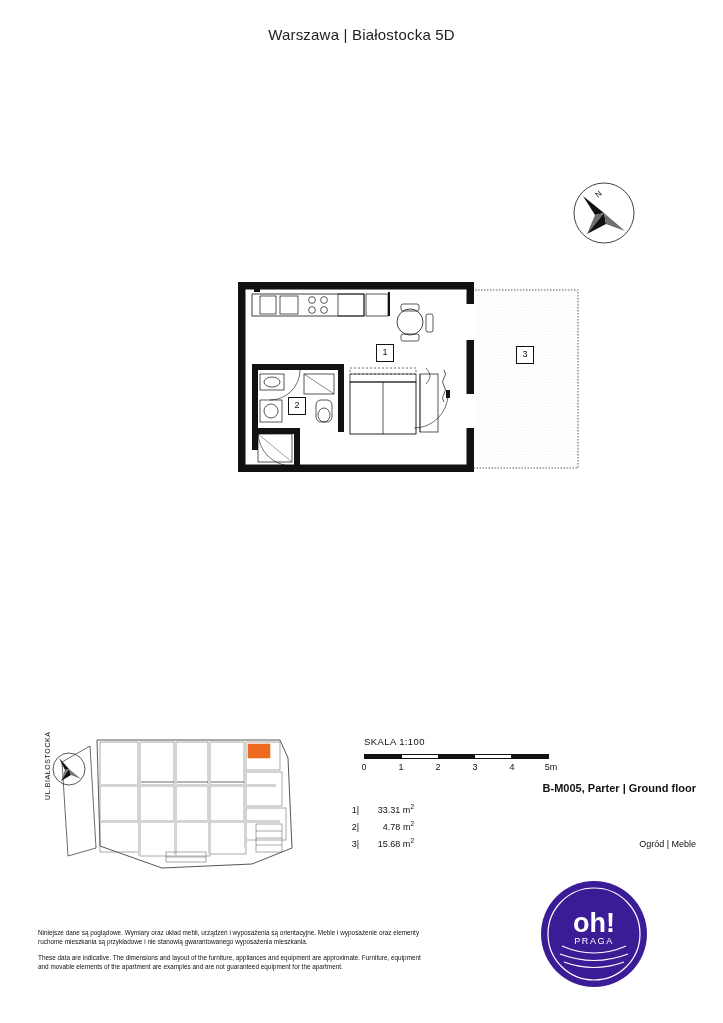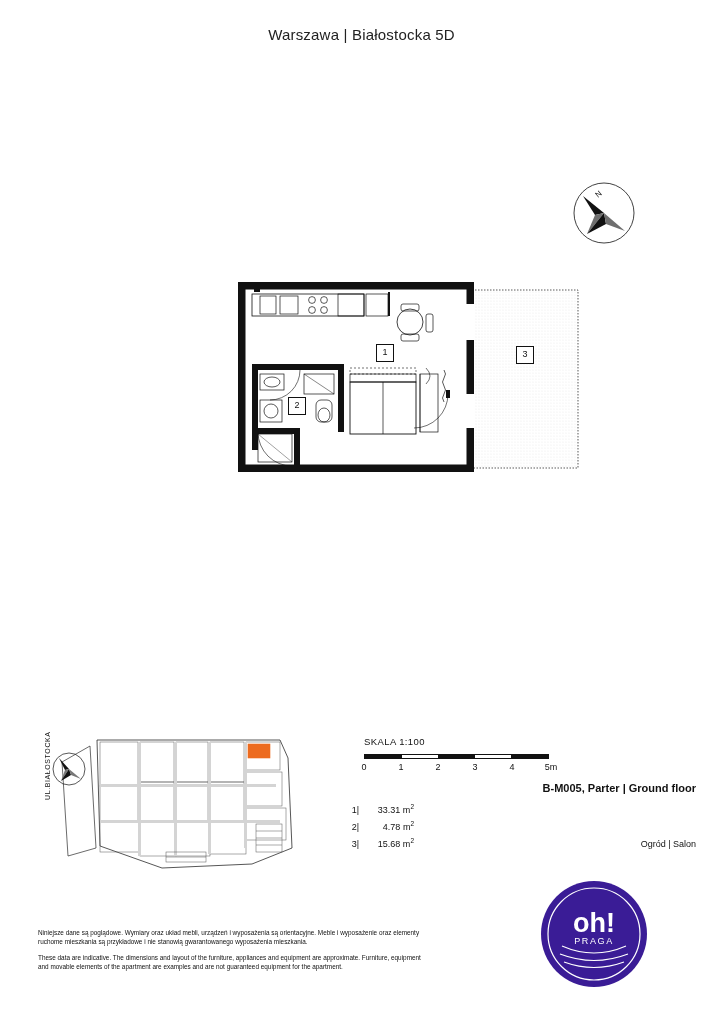--- a/index.html
+++ b/index.html
@@ -325,21 +325,21 @@
   </div>
 
   <div class="legend-row">
     <span class="num">2|</span>
     <span class="area"><span>4.78 m</span><span class="sup">2</span></span>
   </div>
 
   <div class="legend-row">
     <span class="num">3|</span>
     <span class="area"><span>15.68 m</span><span class="sup">2</span></span>
-    <span class="name">Ogród | Salon</span>
+    <span class="name">Ogród | Meble</span>
   </div>
 </div>
 
 <div class="sitemap">
   <svg width="260" height="145" viewBox="0 0 260 145">
 
     <path d="M55 12 H238 L246 30 L250 120 L210 136 L120 140 L58 118 Z" fill="#ffffff" stroke="#2b2b2b" stroke-width="0.8"></path>
 
     <g stroke="#555" stroke-width="0.5" fill="none">
       <rect x="58" y="14" width="38" height="44"></rect>

